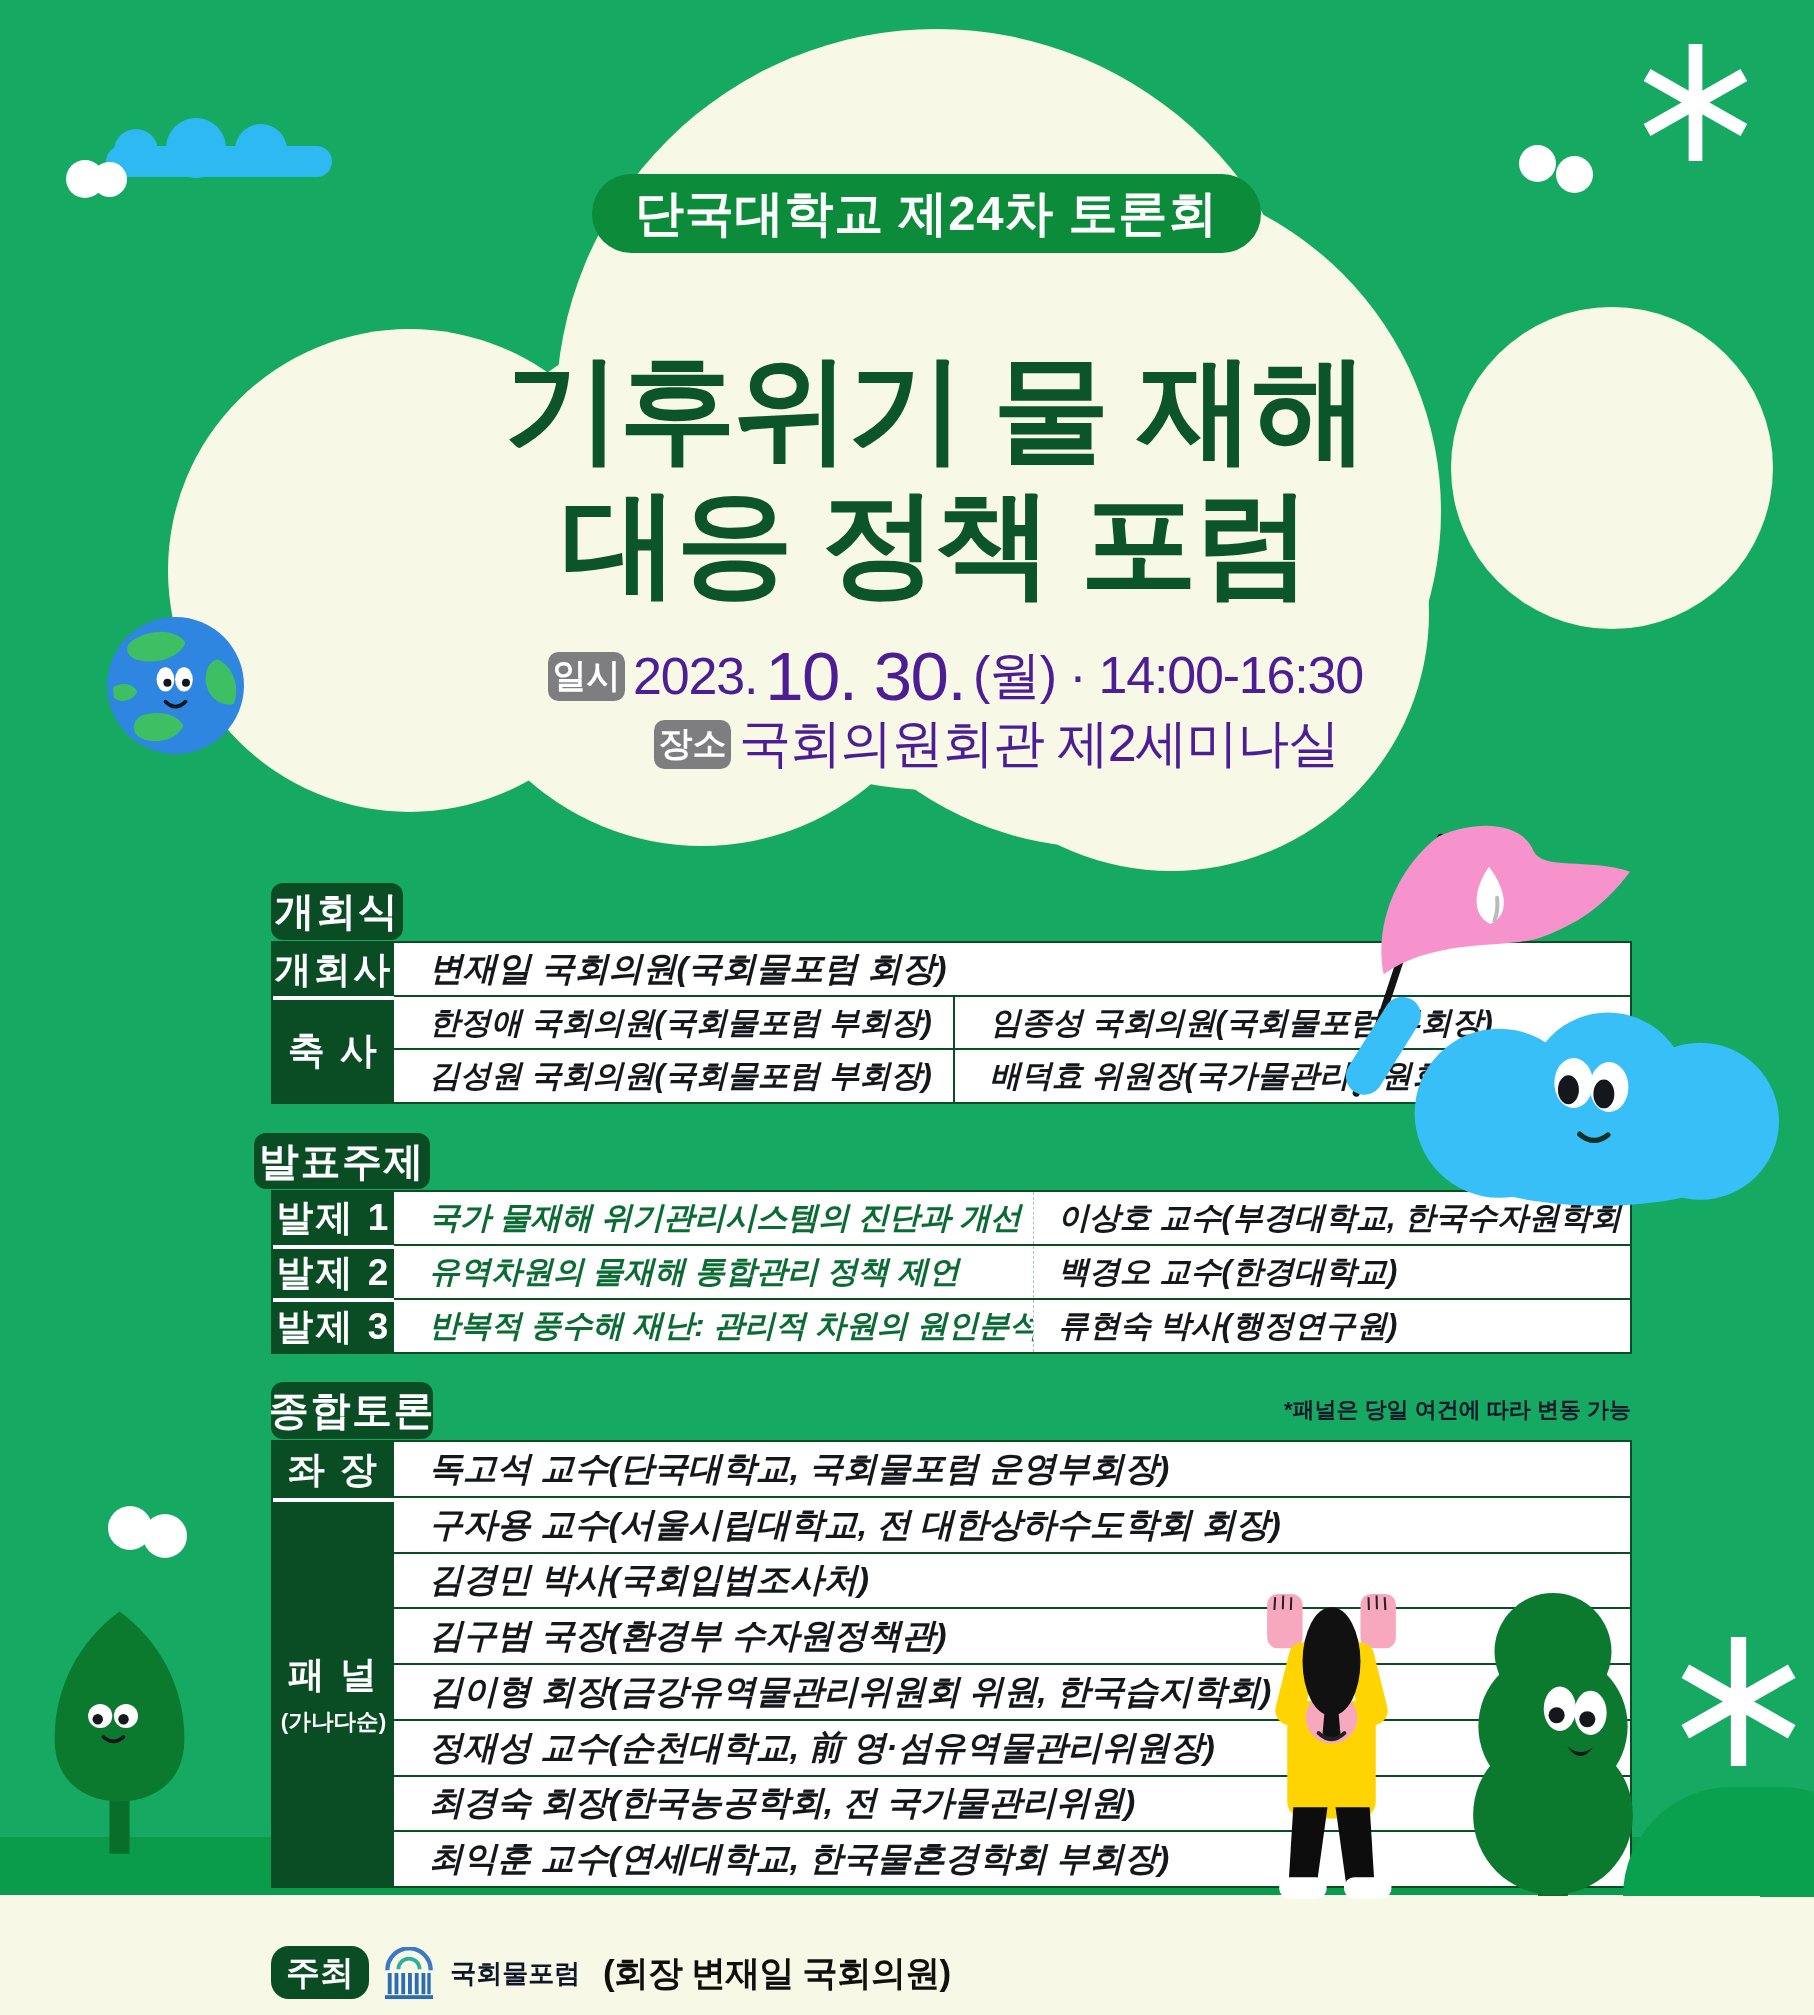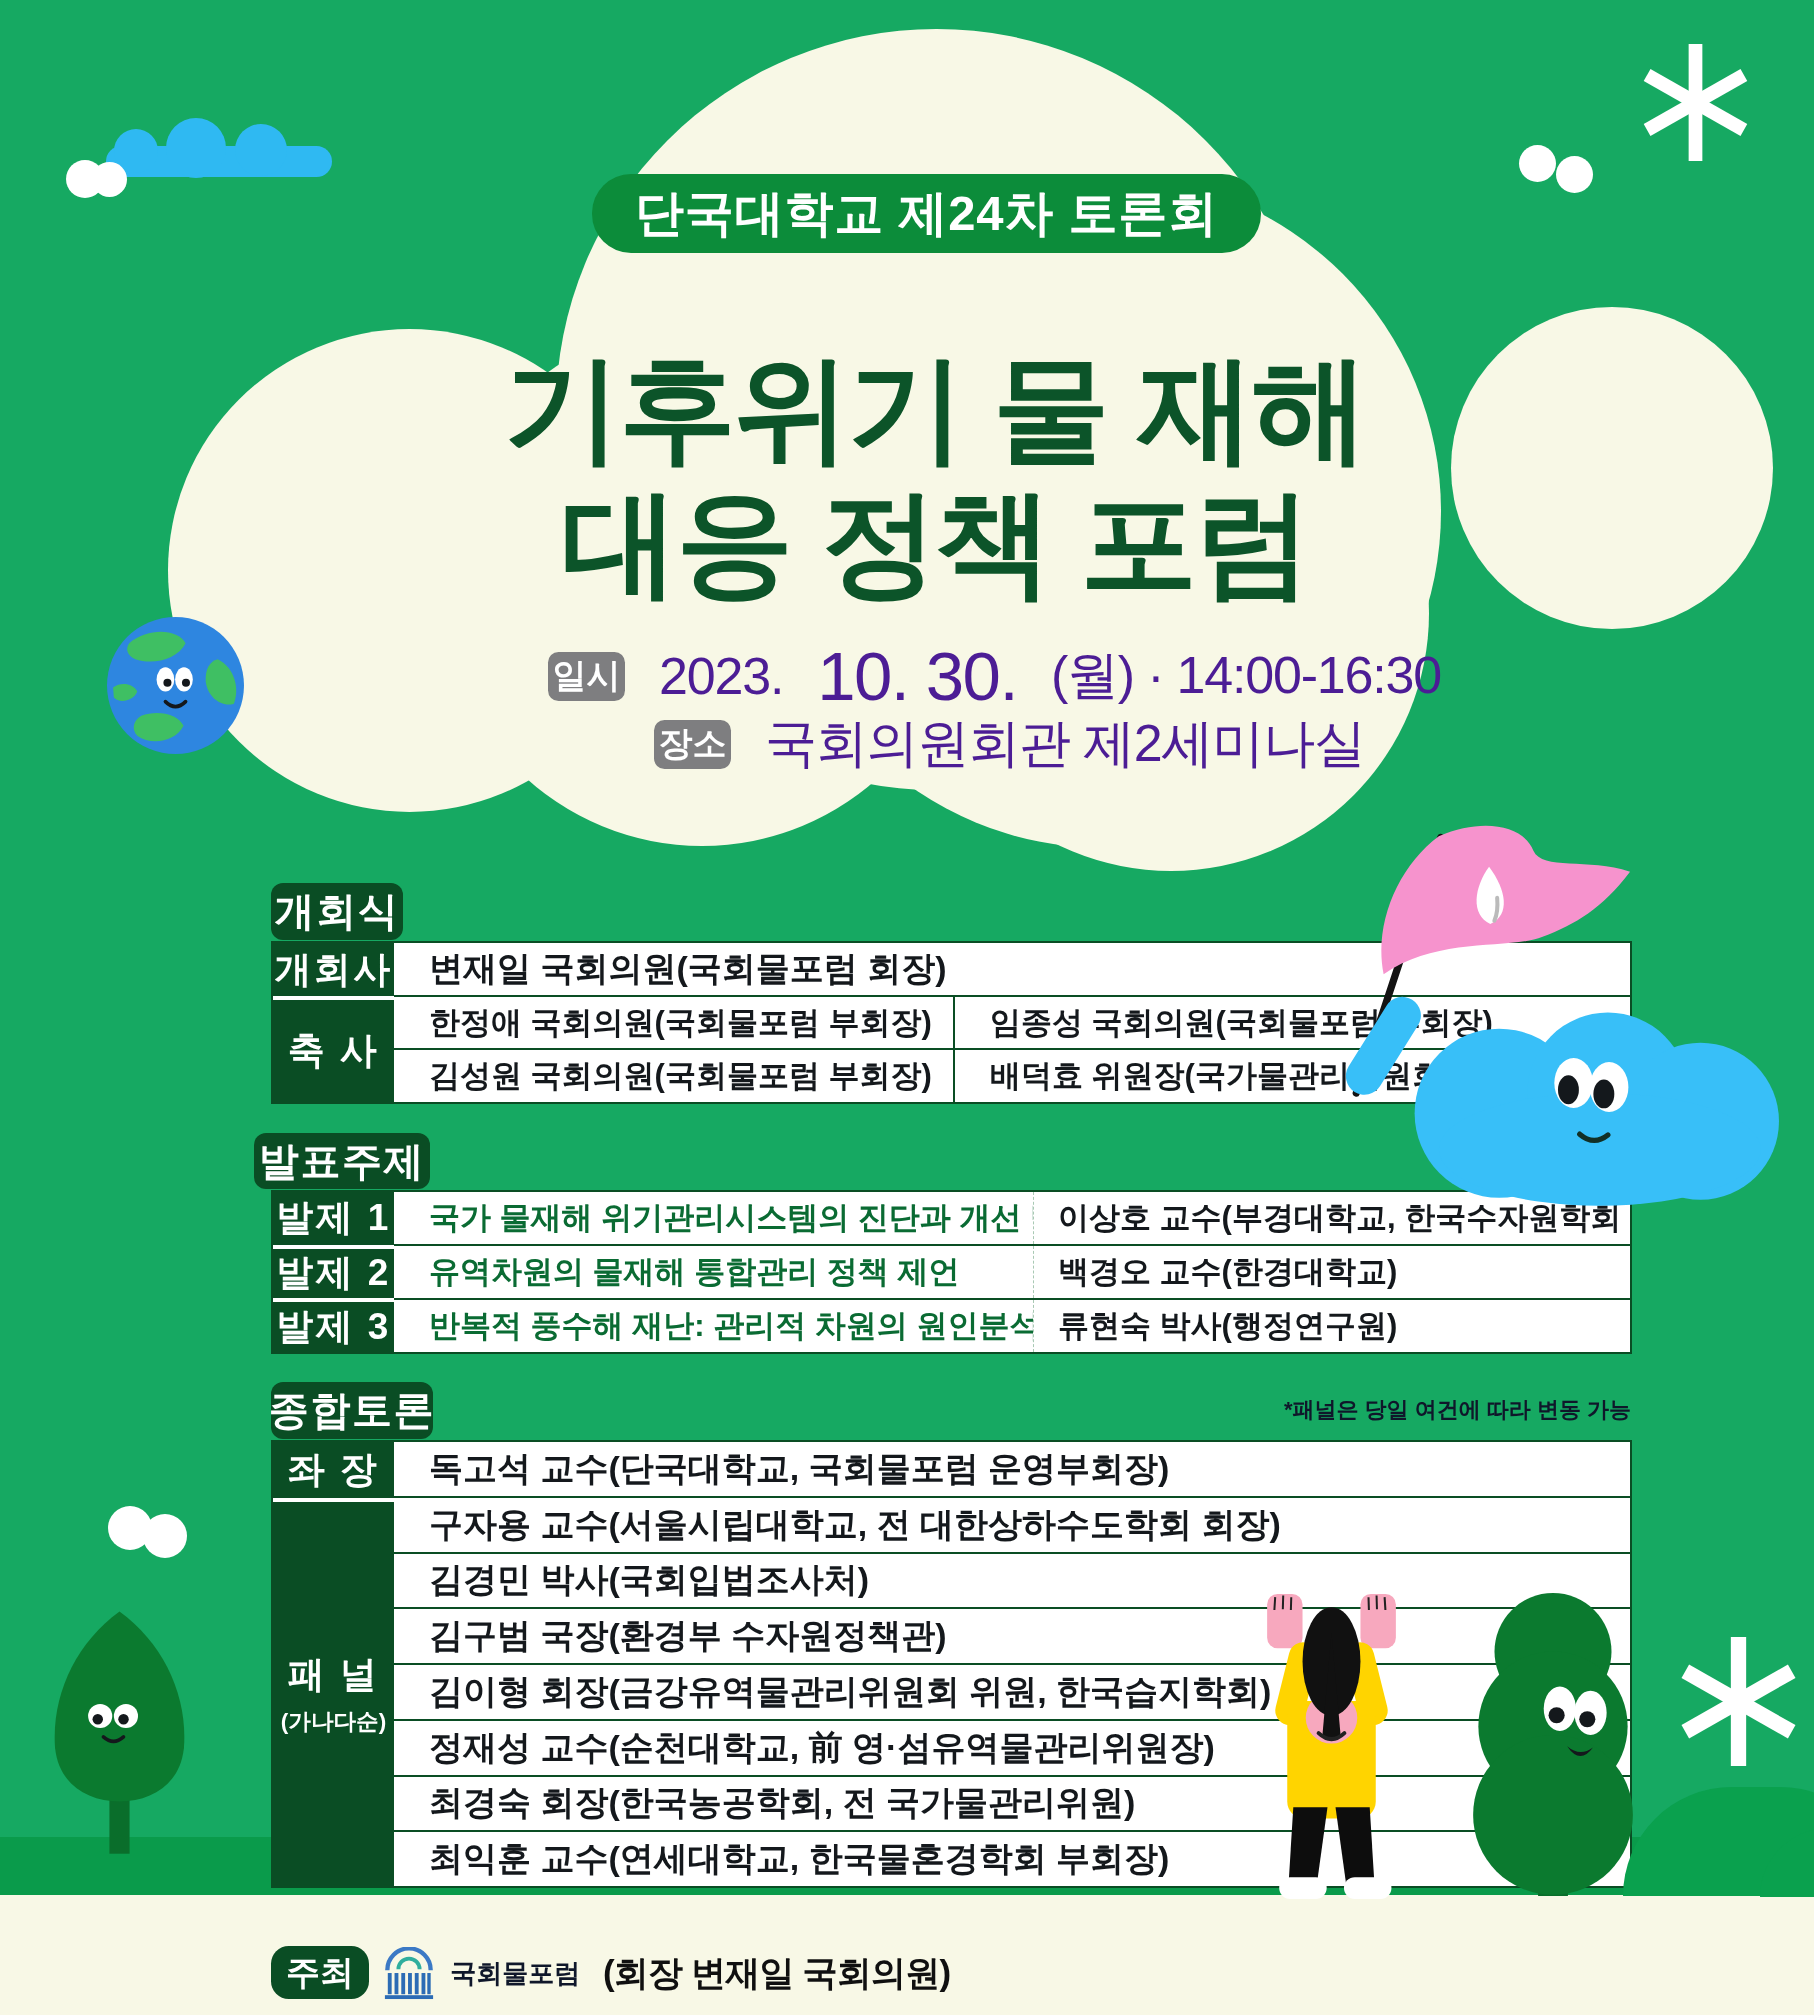--- a/index.html
+++ b/index.html
@@ -13,42 +13,42 @@
   .poster{position:relative;width:1814px;height:2285px;background:var(--bg);overflow:hidden;}
   .abs{position:absolute;}
   
   .cloudc{position:absolute;border-radius:50%;background:var(--cream);z-index:0;}
   
   .pill{left:592px;top:174px;width:669px;height:79px;border-radius:39px;background:var(--pill);
         display:flex;align-items:center;justify-content:center;z-index:2;}
   .pill span{color:#fff;font-size:49px;font-weight:800;letter-spacing:0.8px;white-space:nowrap;}
   .main-title{left:351px;top:299px;width:1169px;text-align:center;z-index:2;
         color:var(--titleg);font-size:117px;font-weight:800;line-height:134px;letter-spacing:-2.4px;white-space:nowrap;margin-top:43px;}
-  .meta-row{display:flex;align-items:center;gap:34px;z-index:2;white-space:nowrap;}
+  .meta-row{display:flex;align-items:center;gap:8px;z-index:2;white-space:nowrap;}
   .meta-date{left:548px;top:646px;height:60px;}
   .meta-venue{left:654px;top:716px;height:56px;}
   .gbadge{width:77px;height:49px;border-radius:10.5px;background:var(--gray);
         display:flex;align-items:center;justify-content:center;color:#fff;font-size:34px;font-weight:800;flex:none;}
   .dtxt{color:#4c1d95;font-weight:400;font-size:52px;letter-spacing:-1.2px;}
   .dbig{font-size:69px;letter-spacing:-1.6px;}
   
   .sbadge{background:var(--dgreen);border-radius:12px;display:flex;align-items:center;justify-content:center;z-index:2;}
   .sbadge span{color:#fff;font-size:40px;font-weight:800;letter-spacing:1.6px;white-space:nowrap;}
   .tbl{position:absolute;background:#fff;border:2.4px solid var(--dgreen);box-sizing:border-box;
        display:flex;flex-direction:column;z-index:2;}
   .labelcol{position:absolute;left:0;top:0;bottom:0;width:121px;background:var(--dgreen);z-index:3;
        display:flex;flex-direction:column;}
   .lblcell{display:flex;flex-direction:column;align-items:center;justify-content:center;
        color:#fff;font-size:37px;font-weight:800;letter-spacing:2.4px;box-sizing:border-box;white-space:nowrap;}
   .lblsep{border-top:4px solid #fff;}
   .sublbl{font-size:22.6px;font-weight:700;letter-spacing:0;margin-top:5.6px;}
   .tr{flex:1;display:flex;align-items:center;padding-left:121px;box-sizing:border-box;background:#fff;}
   .tr + .tr{border-top:2.4px solid var(--dgreen);}
   .td{display:flex;align-items:center;padding-left:35px;box-sizing:border-box;height:100%;
-      font-size:34px;font-weight:800;color:var(--ink);white-space:nowrap;overflow:hidden;}
+      font-size:34px;font-weight:800;color:var(--ink);white-space:nowrap;overflow:hidden;font-style:italic;}
   .cellA{width:559px;flex:none;}
   .cellB{flex:1;border-left:2.4px solid var(--dgreen);height:100%;}
   .td2{font-size:31px;}
   .topic{width:640px;flex:none;color:var(--topicg);font-size:31px;border-right:1.6px dashed #A9C9B4;}
   .speaker{flex:1;padding-left:24px;font-size:31px;}
   .note{right:183px;top:1395px;font-size:22px;font-weight:700;color:#0f172a;z-index:2;white-space:nowrap;}
   
   .footer-panel{left:0;top:1895px;width:1814px;height:390px;background:var(--cream);z-index:3;}
   .ground{left:0;top:1837px;width:1814px;height:59px;background:var(--ground);z-index:1;}
   .fbadge{position:absolute;left:271px;width:98px;height:53px;border-radius:17.7px;background:var(--dgreen);

